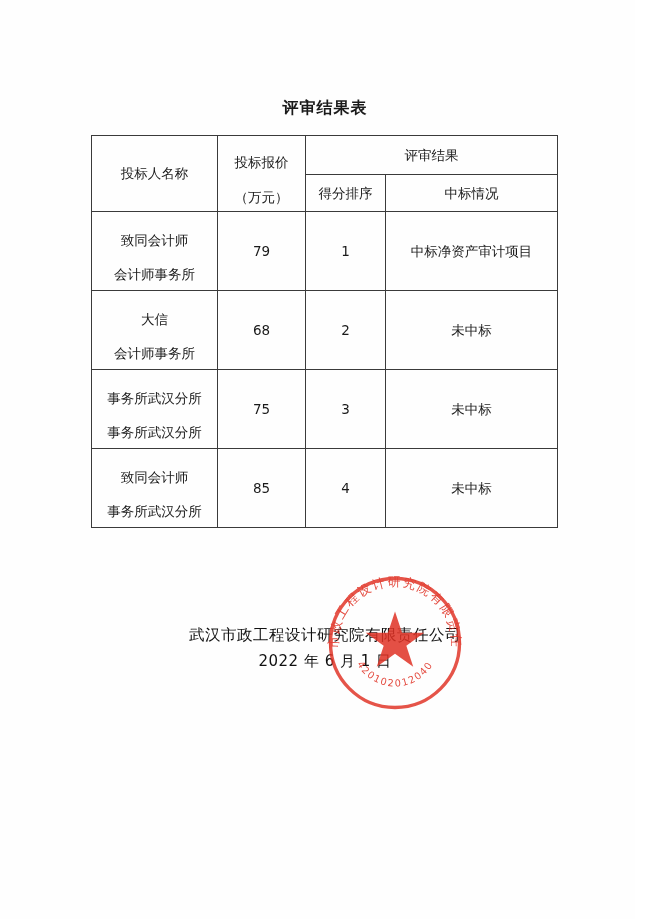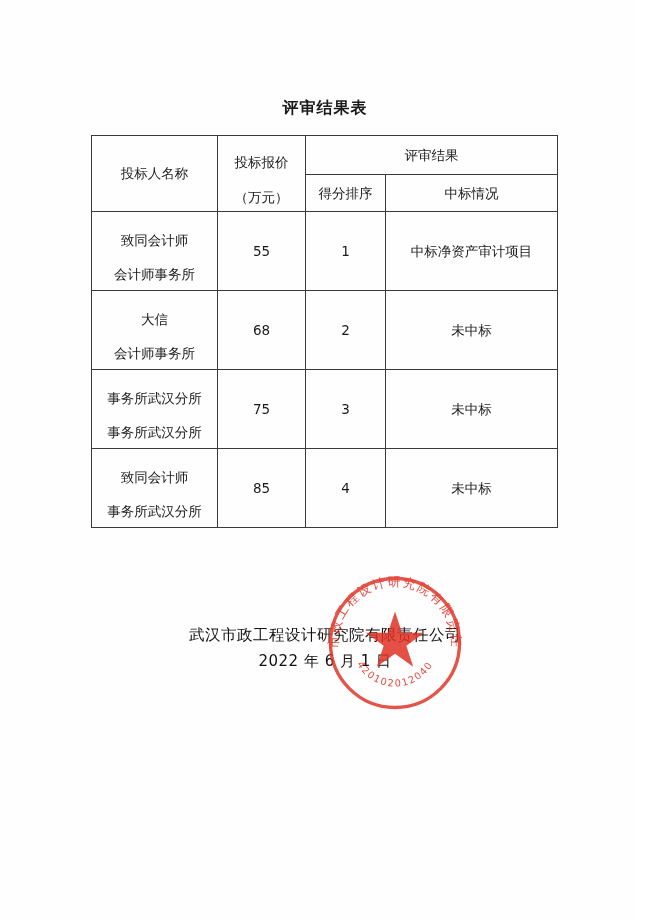--- a/index.html
+++ b/index.html
@@ -127,21 +127,21 @@
       <tr class="hdr-row2">
         <td>得分排序</td>
         <td>中标情况</td>
       </tr>
 
       <tr class="body-row">
         <td class="two-line">
           <span>致同会计师</span>
           <span>会计师事务所</span>
         </td>
-        <td class="num-cell">55</td>
+        <td class="num-cell">79</td>
         <td class="num-cell">1</td>
         <td>中标净资产审计项目</td>
       </tr>
 
       <tr class="body-row">
         <td class="two-line">
           <span>大信</span>
           <span>会计师事务所</span>
         </td>
         <td class="num-cell">68</td>

